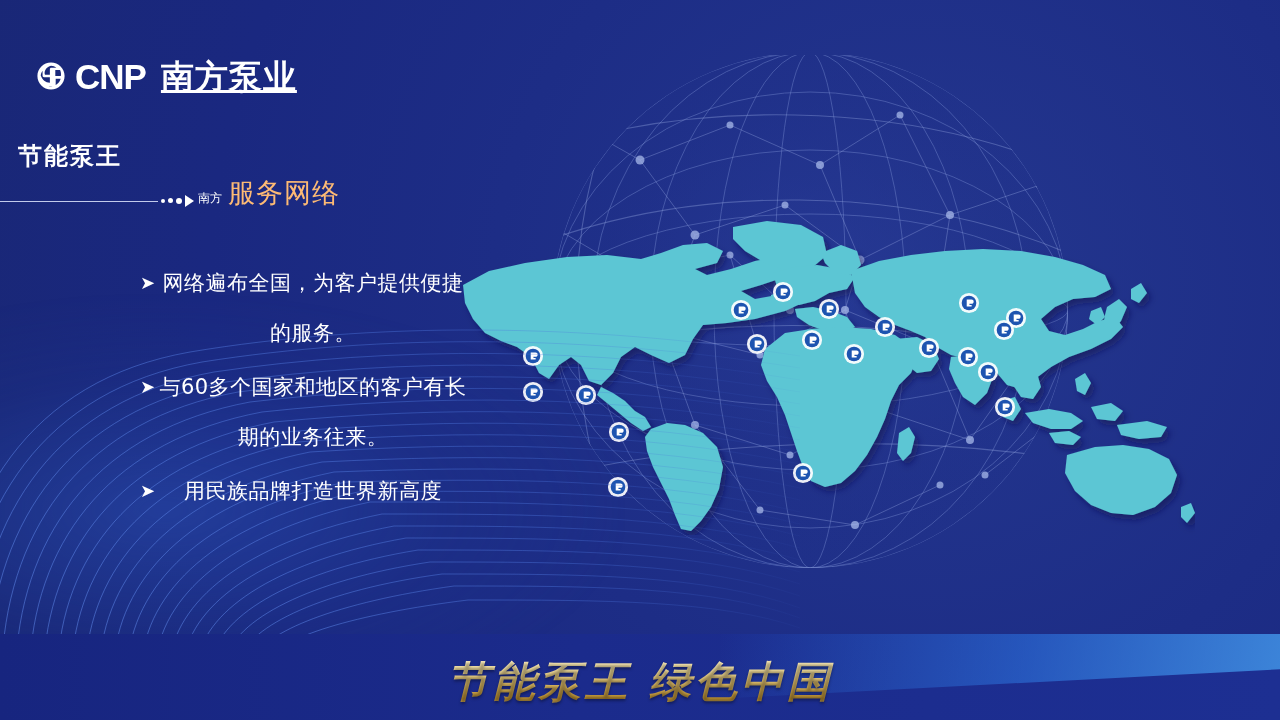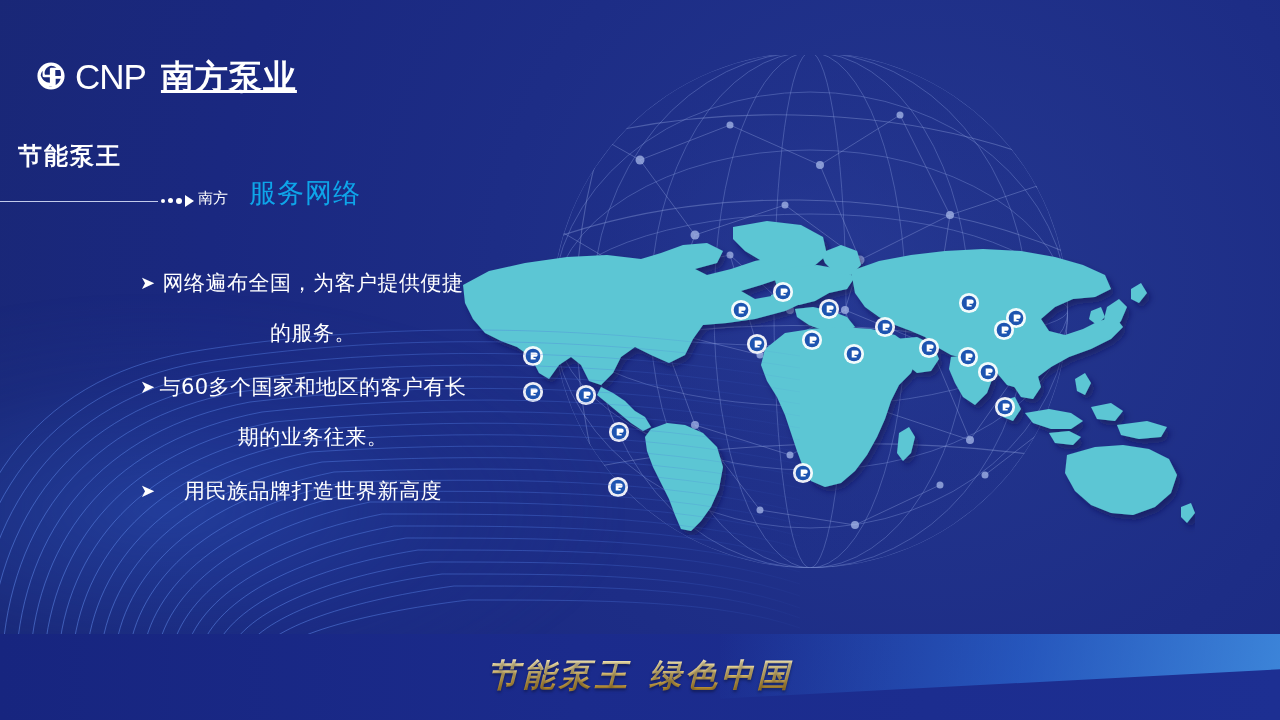--- a/index.html
+++ b/index.html
@@ -57,21 +57,21 @@
   
   .logo{
     position:absolute; left:36px; top:55px;
     display:flex; align-items:center; gap:9px;
     height:42px;
   }
   .logo-mark{ width:30px; height:30px; flex:none; }
   .logo-cnp{
     color:#ffffff;
     font-size:35px;
-    font-weight:normal;
+    font-weight:bold;
     letter-spacing:-1px;
     line-height:1;
     font-family:"Liberation Sans","DejaVu Sans",sans-serif;
   }
   .logo-cn{
     color:#ffffff;
     font-size:33px;
     font-weight:bold;
     line-height:1;
     letter-spacing:1px;
@@ -111,30 +111,30 @@
     flex:none;
     width:0; height:0;
     margin-left:3px; margin-top:15px;
     border-top:6px solid transparent;
     border-bottom:6px solid transparent;
     border-left:9px solid #ffffff;
   }
   .sub-small{
     flex:none;
     color:#ffffff;
-    font-size:15px;
+    font-size:12px;
     margin-left:4px;
     margin-top:10px;
     letter-spacing:0px;
   }
   .sub-big{
     flex:none;
-    color:#0ea5e9;
+    color:#fdba74;
     font-size:27px;
-    margin-left:21px;
+    margin-left:6px;
     letter-spacing:1px;
   }
 
   
   .bullets{
     position:absolute; left:140px; top:258px;
     width:330px;
   }
   .bullet{
     position:relative;
@@ -173,21 +173,21 @@
   .bar-sheen{
     position:absolute; right:0; top:-40px;
     width:560px; height:90px;
     background:linear-gradient(100deg, rgba(30,80,200,0) 0%, rgba(46,120,225,.55) 55%, rgba(70,160,240,.75) 100%);
     transform:skewY(-3deg);
   }
   .slogan{
     position:absolute;
     left:0; right:0; top:20px;
     text-align:center;
-    font-size:32px;
+    font-size:42px;
     font-weight:bold;
     letter-spacing:4px;
     font-family:"DejaVu Serif","Liberation Serif",serif;
     font-style:italic;
     background:linear-gradient(180deg,#fdf3cf 0%, #f2de9e 28%, #d8b45c 58%, #b98d2f 80%, #e6ce8e 100%);
     -webkit-background-clip:text;
     background-clip:text;
     color:transparent;
     -webkit-text-fill-color:transparent;
     text-shadow:0 2px 3px rgba(0,0,0,.35);

